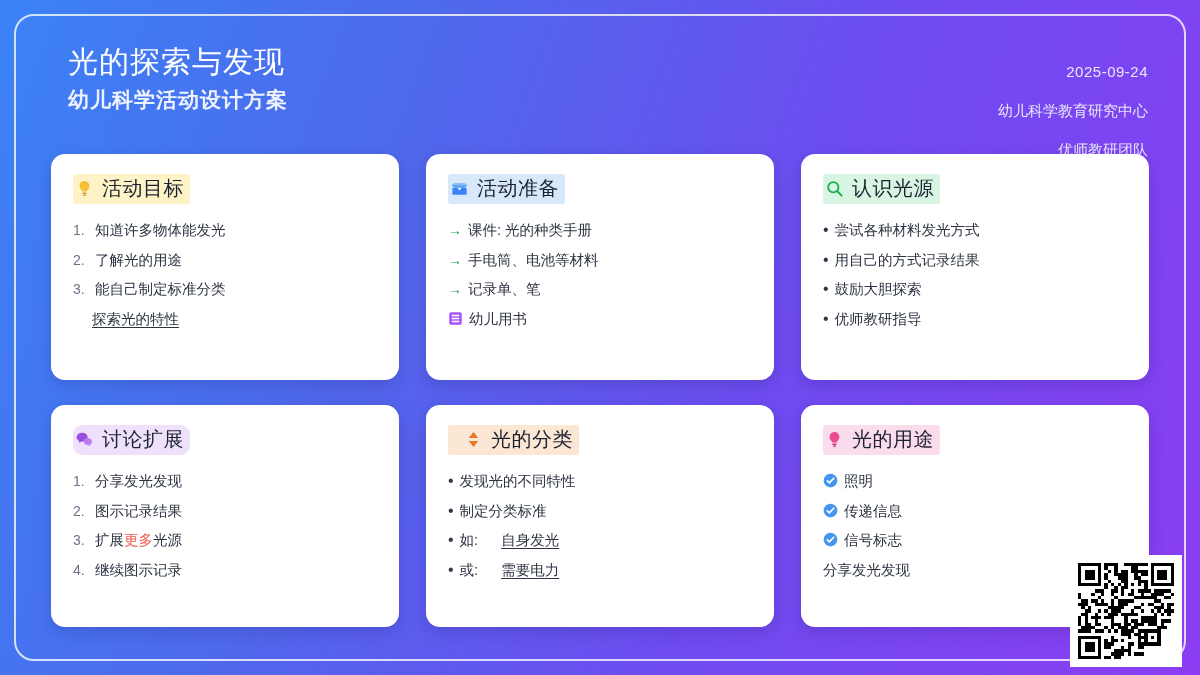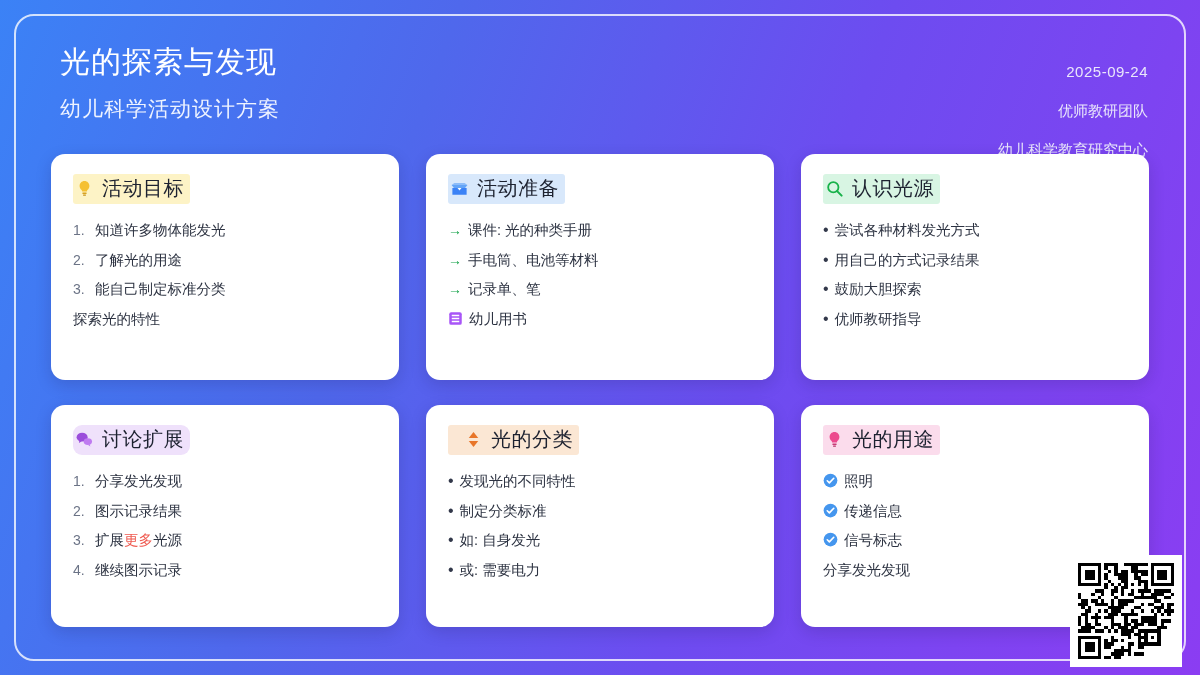--- a/index.html
+++ b/index.html
@@ -21,28 +21,28 @@
     border-radius: 20px;
     pointer-events: none;
   }
 
   
   .header {
     position: absolute;
     left: 52px; top: 42px; right: 52px;
     height: 92px;
   }
-  .h-left { position: absolute; left: 8px; top: 0; }
+  .h-left { position: absolute; left: 16px; top: 0; }
   .title {
     font-size: 30px; color: #ffffff; letter-spacing: 1px;
     line-height: 40px; font-weight: 400;
   }
   .subtitle {
     font-size: 21px; color: #eef3ff; letter-spacing: 1px;
-    line-height: 32px; margin-top: 11px; font-weight: 400;
+    line-height: 32px; margin-top: 2px; font-weight: 700;
   }
   .h-right {
     position: absolute; right: 0; top: 2px;
     text-align: right;
   }
   .h-right div { font-size: 15px; line-height: 23px; color: #e9e6fb; margin-top: 16px; }
   .h-date { letter-spacing: 0.5px; }
 
   
   .grid {
@@ -79,21 +79,21 @@
   .li {
     display: flex; align-items: baseline; gap: 6px;
     font-size: 14.5px; line-height: 24.5px; color: #2d3342;
     margin-bottom: 5px;
   }
   .marker { flex: 0 0 auto; color: #6b7386; font-size: 14px; }
   .marker.bullet { font-size: 16px; line-height: 22px; color: #32384a; }
   .marker.arrow { color: #16a34a; font-weight: bold; font-size: 14px; }
   .marker.num { color: #6b7386; min-width: 16px; }
   .li-text { flex: 1 1 auto; }
-  .underline { text-underline-offset: 3px; }
+  .underline { text-decoration: underline; text-underline-offset: 3px; margin-left: 19px; }
   .hl-red { color: #ef5a50; }
 
   .chk { width: 15px; height: 15px; flex: 0 0 15px; position: relative; top: 2px; }
   .bookico { width: 15px; height: 15px; flex: 0 0 15px; position: relative; top: 2px; }
 
   
   .hl-yellow { background: #fdf3c6; }
   .hl-blue   { background: #d8e8fb; }
   .hl-green  { background: #d8f5e3; }
   .hl-purple { background: #efe1fb; border-radius: 9px; }
@@ -117,22 +117,22 @@
 
   <div id="frame"></div>
 
   <div class="header">
     <div class="h-left">
       <div class="title">光的探索与发现</div>
       <div class="subtitle">幼儿科学活动设计方案</div>
     </div>
     <div class="h-right">
       <div class="h-date">2025-09-24</div>
+      <div>幼儿科学教育研究中心</div>
       <div>优师教研团队</div>
-      <div>幼儿科学教育研究中心</div>
     </div>
   </div>
 
   <div class="grid">
 
     <div class="card">
       <div class="card-head hl-yellow">
         <span class="ico">
           <svg viewBox="0 0 24 24" width="19" height="19">
             <path d="M12 2.5c-3.6 0-6.2 2.8-6.2 6.2 0 2.3 1.2 3.8 2.2 5 .6.7 1 1.2 1 2.1h6c0-.9.4-1.4 1-2.1 1-1.2 2.2-2.7 2.2-5 0-3.4-2.6-6.2-6.2-6.2z" fill="#f5c033"></path>

